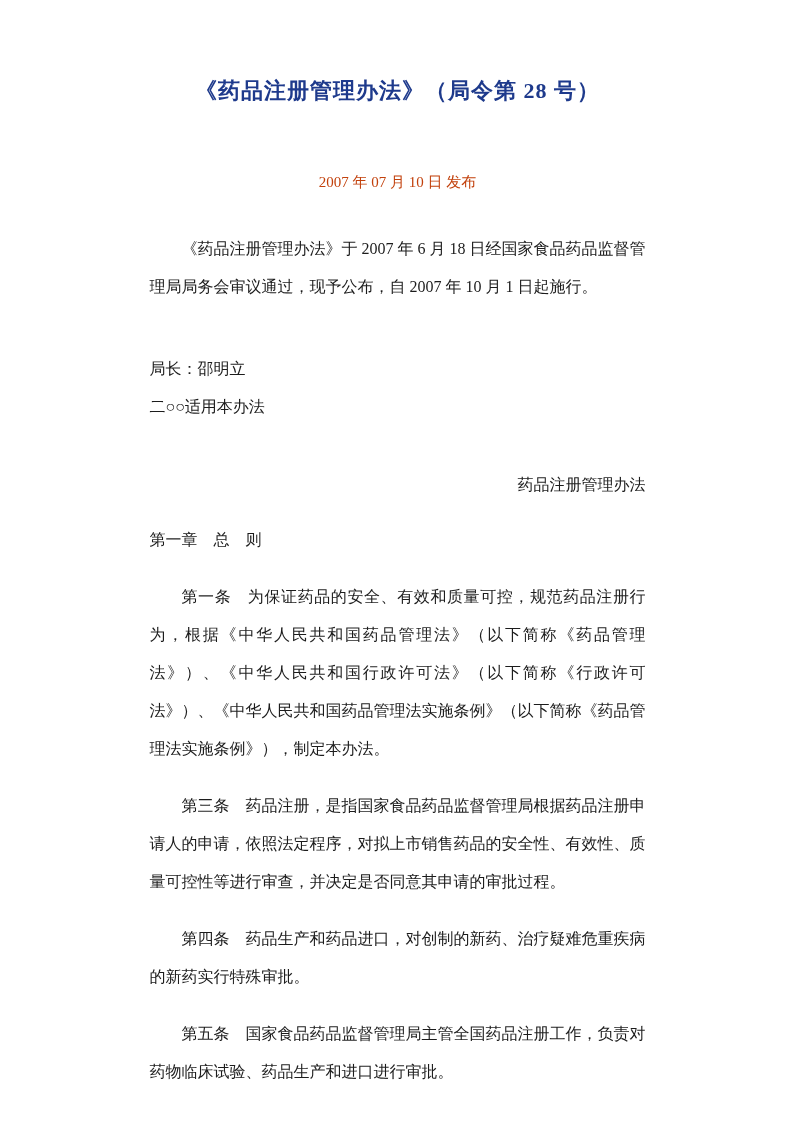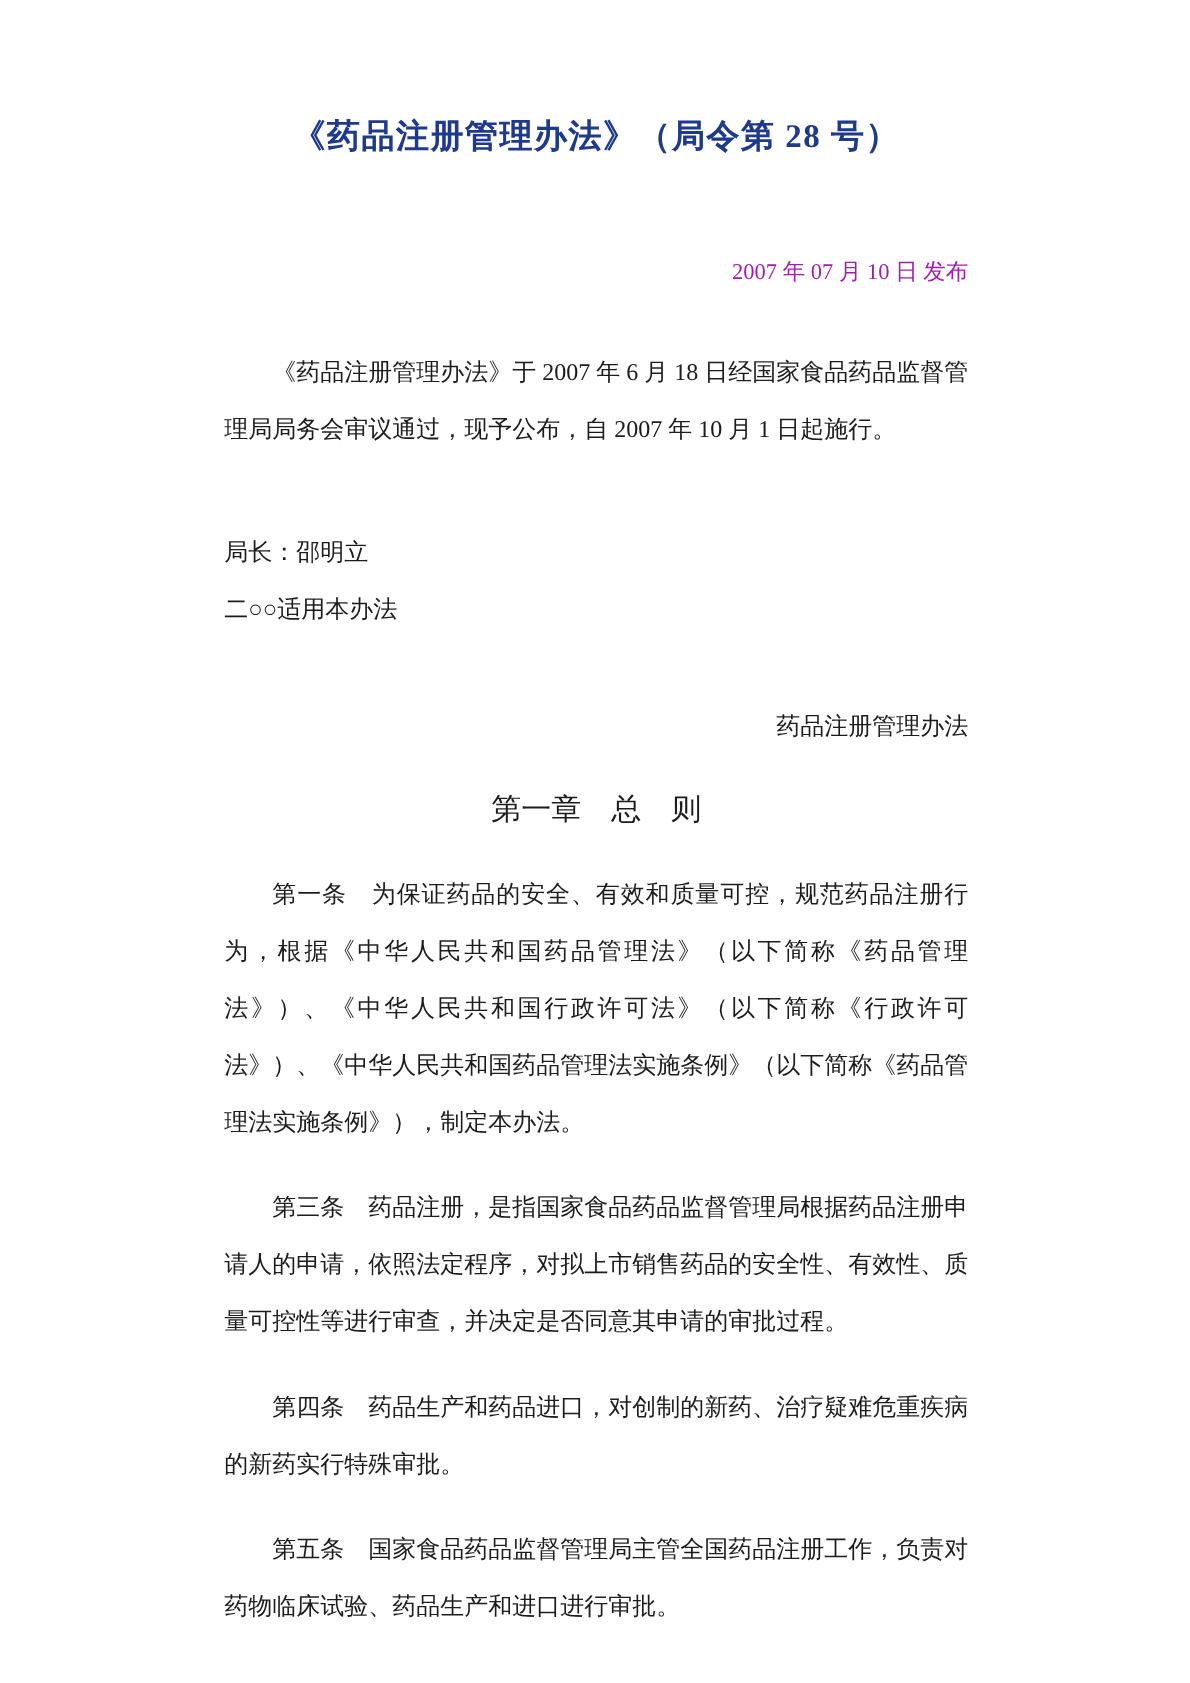--- a/index.html
+++ b/index.html
@@ -25,22 +25,22 @@
     margin: 0;
     text-align: center;
     color: #1e3a8c;
     font-size: 22px;
     font-weight: bold;
     line-height: 30px;
     letter-spacing: 1px;
   }
   .pub-date {
     margin: 66px 0 0 0;
-    text-align: right;
-    color: #a21caf;
+    text-align: center;
+    color: #c2410c;
     font-size: 15px;
     line-height: 20px;
   }
   .intro {
     margin: 38px 0 0 0;
     text-indent: 2em;
     text-align: justify;
   }
   .signature {
     margin: 44px 0 0 0;
@@ -50,23 +50,23 @@
     line-height: 38px;
   }
   .body-title {
     margin: 40px 0 0 0;
     text-align: right;
     font-weight: normal;
     font-size: 16px;
   }
   .chapter {
     margin: 17px 0 0 0;
-    text-align: center;
+    text-align: left;
     font-weight: normal;
-    font-size: 20px;
+    font-size: 16px;
   }
   .article {
     margin: 19px 0 0 0;
     text-indent: 2em;
     text-align: justify;
   }
 </style>
 </head>
 <body>
 

